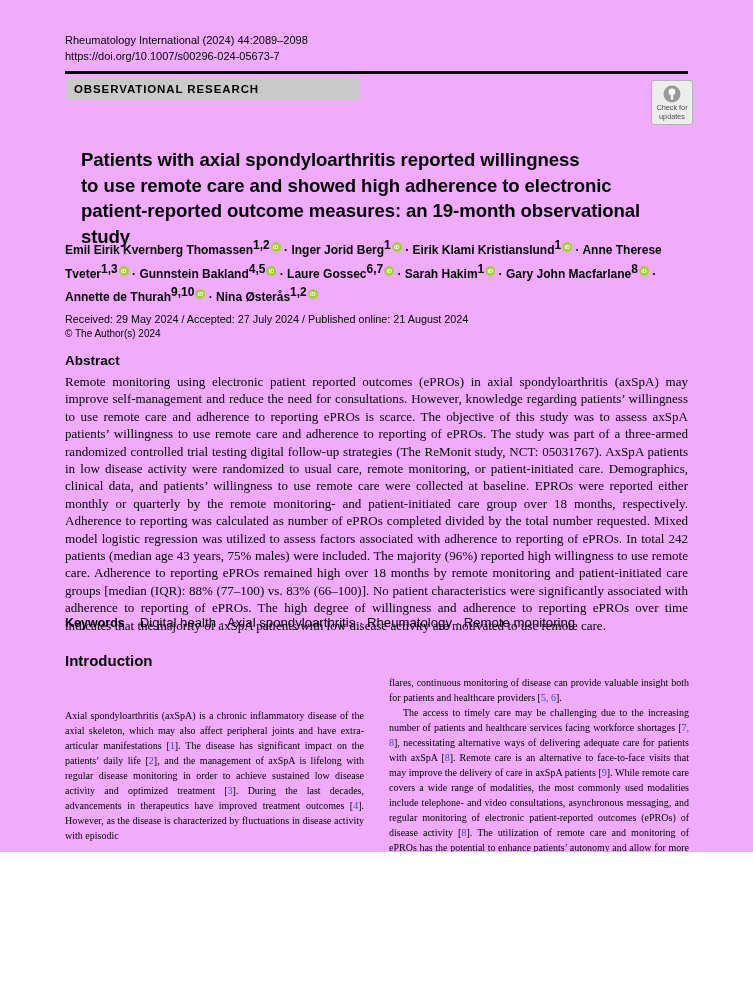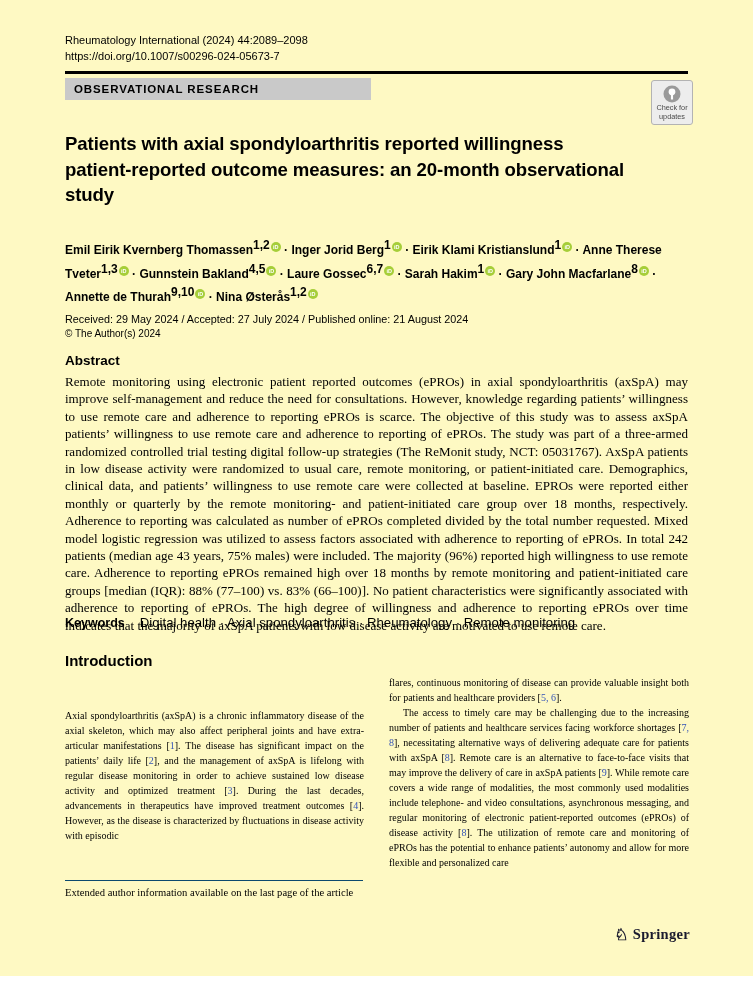--- a/index.html
+++ b/index.html
@@ -1,28 +1,28 @@
 <!DOCTYPE html>
 <html><head>
 <meta charset="utf-8">
 <style>
   html,body{margin:0;padding:0;background:#fff;}
-  .page{position:relative;width:753px;height:976px;background:#fef9c3;overflow:hidden;
+  .page{position:relative;width:753px;height:852px;background:#f0abfc;overflow:hidden;
         font-family:"Liberation Sans",sans-serif;color:#0a0a0a;}
 
   
   .hdr-left{position:absolute;left:65px;top:33px;font-size:11px;line-height:15.5px;color:#000;}
   .hdr-left a{color:#000;text-decoration:none;}
   .logo{position:absolute;right:65px;top:26px;width:170px;text-align:right;}
   .logo-title{font-size:27px;font-weight:600;letter-spacing:-1px;line-height:30px;
               transform:scaleX(.95);transform-origin:100% 50%;white-space:nowrap;}
   .logo-sub{font-size:5.8px;font-weight:bold;letter-spacing:.7px;text-align:right;padding-right:62px;margin-top:-1px;}
   .rule{position:absolute;left:65px;top:71px;width:623px;height:2.5px;background:#000;}
   .article-type{position:absolute;left:65px;top:78px;width:274px;background:#c9c9c9;color:#000;
-                font-size:11.5px;font-weight:bold;letter-spacing:.9px;padding:5px 23px 5px 9px;}
+                font-size:11.5px;font-weight:bold;letter-spacing:.9px;padding:5px 11px 5px 9px;}
   .cfu{position:absolute;left:651px;top:80px;width:40px;height:43px;background:#ededed;
        border:1px solid #b3b3b3;border-radius:3px;text-align:center;cursor:pointer;}
   .cfu svg{display:block;margin:4px auto 1px auto;}
   .cfu-text{font-size:7.3px;line-height:8.5px;color:#4a4a4a;}
 
   
   .title{position:absolute;left:65px;top:131px;width:640px;font-size:18.6px;font-weight:bold;
          line-height:25.6px;letter-spacing:-.1px;color:#000;}
   .title div{white-space:nowrap;}
   .authors{position:absolute;left:65px;top:236px;width:623px;font-size:12px;font-weight:bold;line-height:18.5px;color:#000;}
@@ -77,23 +77,24 @@
     <svg width="18" height="18" viewBox="0 0 18 18">
       <circle cx="9" cy="9" r="8.5" fill="#9a9a9a"></circle>
       <path d="M9 3.6 a3.4 3.4 0 0 1 3.4 3.4 c0 1.5 -1 2.8 -2.35 3.25 L10.1 14.4 h-2.2 L7.95 10.25 C6.6 9.8 5.6 8.5 5.6 7 A3.4 3.4 0 0 1 9 3.6 z" fill="#ffffff"></path>
     </svg>
     <div class="cfu-text">
       <div>Check for</div>
       <div>updates</div>
     </div>
   </div>
 
-  <h1 class="title" style="margin:0;">
+  <h1 class="title" style="margin:16px;">
     <div>Patients with axial spondyloarthritis reported willingness</div>
-    <div>patient-reported outcome measures: an 20-month observational</div>
+    <div>to use remote care and showed high adherence to electronic</div>
+    <div>patient-reported outcome measures: an 19-month observational</div>
     <div>study</div>
   </h1>
 
   <div class="authors"><span class="author"><span>Emil Eirik Kvernberg Thomassen</span><sup>1,2</sup><span class="orcid">iD</span></span><span class="sep"> · </span><span class="author"><span>Inger Jorid Berg</span><sup>1</sup><span class="orcid">iD</span></span><span class="sep"> · </span><span class="author"><span>Eirik Klami Kristianslund</span><sup>1</sup><span class="orcid">iD</span></span><span class="sep"> · </span><span class="author"><span>Anne Therese Tveter</span><sup>1,3</sup><span class="orcid">iD</span></span><span class="sep"> · </span><span class="author"><span>Gunnstein Bakland</span><sup>4,5</sup><span class="orcid">iD</span></span><span class="sep"> · </span><span class="author"><span>Laure Gossec</span><sup>6,7</sup><span class="orcid">iD</span></span><span class="sep"> · </span><span class="author"><span>Sarah Hakim</span><sup>1</sup><span class="orcid">iD</span></span><span class="sep"> · </span><span class="author"><span>Gary John Macfarlane</span><sup>8</sup><span class="orcid">iD</span></span><span class="sep"> · </span><span class="author"><span>Annette de Thurah</span><sup>9,10</sup><span class="orcid">iD</span></span><span class="sep"> · </span><span class="author"><span>Nina Østerås</span><sup>1,2</sup><span class="orcid">iD</span></span></div>
 
   <div class="dates">Received: 29 May 2024 / Accepted: 27 July 2024 / Published online: 21 August 2024</div>
   <div class="copyright">© The Author(s) 2024</div>
 
   <div class="abstract-h">Abstract</div>
   <div class="abstract-b">Remote monitoring using electronic patient reported outcomes (ePROs) in axial spondyloarthritis (axSpA) may improve self-management and reduce the need for consultations. However, knowledge regarding patients’ willingness to use remote care and adherence to reporting ePROs is scarce. The objective of this study was to assess axSpA patients’ willingness to use remote care and adherence to reporting of ePROs. The study was part of a three-armed randomized controlled trial testing digital follow-up strategies (The ReMonit study, NCT: 05031767). AxSpA patients in low disease activity were randomized to usual care, remote monitoring, or patient-initiated care. Demographics, clinical data, and patients’ willingness to use remote care were collected at baseline. EPROs were reported either monthly or quarterly by the remote monitoring- and patient-initiated care group over 18 months, respectively. Adherence to reporting was calculated as number of ePROs completed divided by the total number requested. Mixed model logistic regression was utilized to assess factors associated with adherence to reporting of ePROs. In total 242 patients (median age 43 years, 75% males) were included. The majority (96%) reported high willingness to use remote care. Adherence to reporting ePROs remained high over 18 months by remote monitoring and patient-initiated care groups [median (IQR): 88% (77–100) vs. 83% (66–100)]. No patient characteristics were significantly associated with adherence to reporting of ePROs. The high degree of willingness and adherence to reporting ePROs over time indicates that the majority of axSpA patients with low disease activity are motivated to use remote care.</div>

